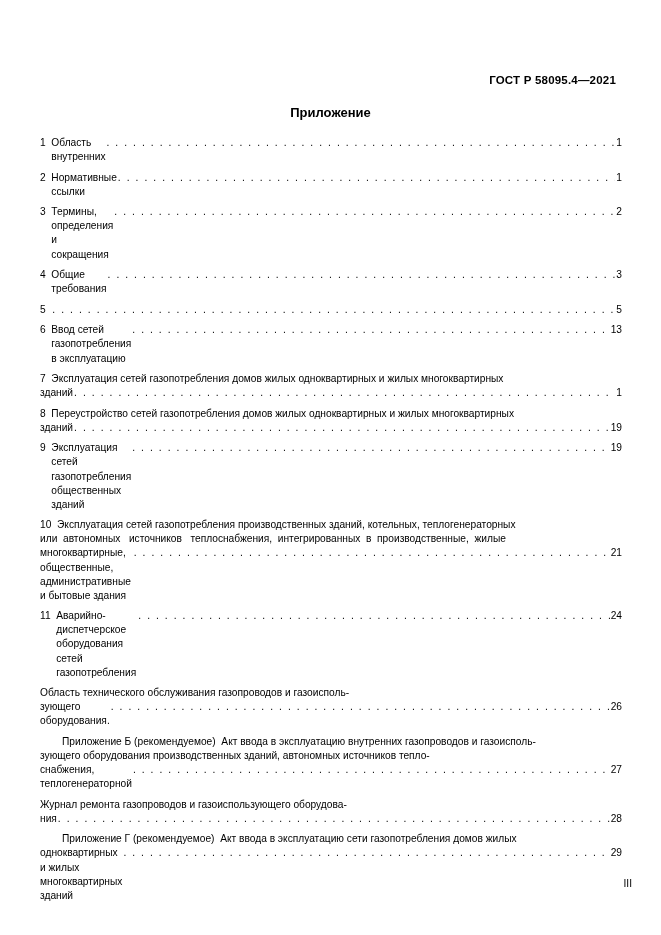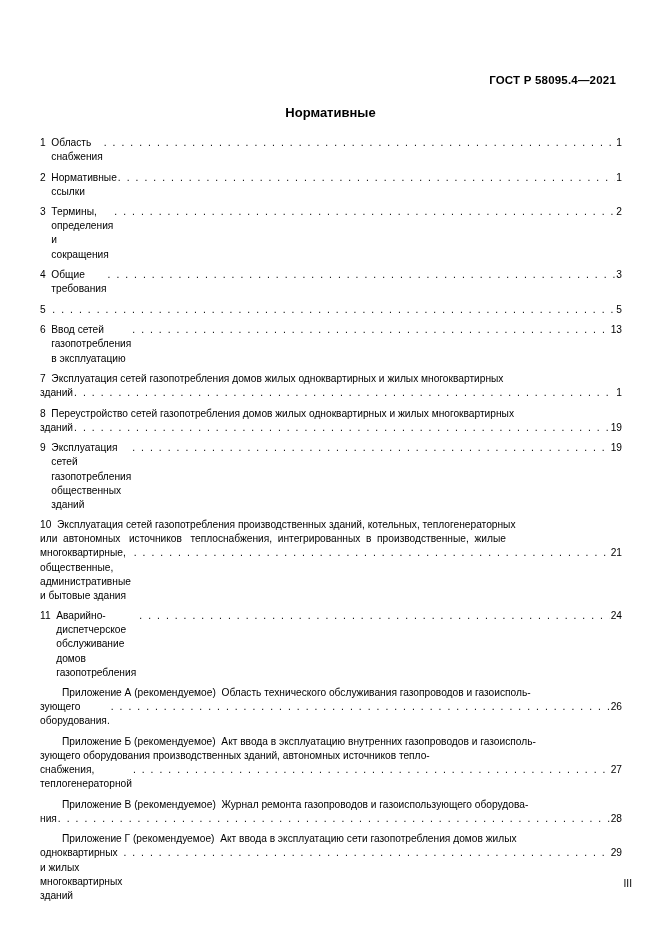--- a/index.html
+++ b/index.html
@@ -95,27 +95,27 @@
     font-size: 10.2px;
   }
 </style>
 </head>
 <body>
 
 <div class="page">
 
   <div class="doc-header">ГОСТ Р 58095.4—2021</div>
 
-  <div class="toc-title">Нормативные</div>
+  <div class="toc-title">Приложение</div>
 
   <div class="toc" id="toc-root">
       <div class="entry">
         <div class="line">
           <span class="num">1&nbsp;&nbsp;</span>
-          <span class="txt">Область снабжения</span>
+          <span class="txt">Область внутренних</span>
           <span class="dots">. . . . . . . . . . . . . . . . . . . . . . . . . . . . . . . . . . . . . . . . . . . . . . . . . . . . . . . . . . . . . . . . . . . . . . . . . . . . . . . . . . . . . . . . . . . . . . . . . . . . . . . . . . . . . . . . . . . . . . . . . . . . . . . . . . . . . . . . . . . . . . . . . . . . . . . . . . . . . . . . . . . . . . . . . . . . . . . . . . . . . . . . . . . . . . . . . . . . . . . . </span>
           <span class="pg">1</span>
         </div>
       </div>
       <div class="entry">
         <div class="line">
           <span class="num">2&nbsp;&nbsp;</span>
           <span class="txt">Нормативные ссылки</span>
           <span class="dots">. . . . . . . . . . . . . . . . . . . . . . . . . . . . . . . . . . . . . . . . . . . . . . . . . . . . . . . . . . . . . . . . . . . . . . . . . . . . . . . . . . . . . . . . . . . . . . . . . . . . . . . . . . . . . . . . . . . . . . . . . . . . . . . . . . . . . . . . . . . . . . . . . . . . . . . . . . . . . . . . . . . . . . . . . . . . . . . . . . . . . . . . . . . . . . . . . . . . . . . . </span>
           <span class="pg">1</span>
@@ -196,28 +196,27 @@
         <div class="line">
           <span class="indent">     </span>
           <span class="txt">многоквартирные, общественные, административные и бытовые здания</span>
           <span class="dots">. . . . . . . . . . . . . . . . . . . . . . . . . . . . . . . . . . . . . . . . . . . . . . . . . . . . . . . . . . . . . . . . . . . . . . . . . . . . . . . . . . . . . . . . . . . . . . . . . . . . . . . . . . . . . . . . . . . . . . . . . . . . . . . . . . . . . . . . . . . . . . . . . . . . . . . . . . . . . . . . . . . . . . . . . . . . . . . . . . . . . . . . . . . . . . . . . . . . . . . . </span>
           <span class="pg">21</span>
         </div>
       </div>
       <div class="entry">
         <div class="line">
           <span class="num">11&nbsp;&nbsp;</span>
-          <span class="txt">Аварийно-диспетчерское обслуживание домов газопотребления </span>
+          <span class="txt">Аварийно-диспетчерское оборудования сетей газопотребления </span>
           <span class="dots">. . . . . . . . . . . . . . . . . . . . . . . . . . . . . . . . . . . . . . . . . . . . . . . . . . . . . . . . . . . . . . . . . . . . . . . . . . . . . . . . . . . . . . . . . . . . . . . . . . . . . . . . . . . . . . . . . . . . . . . . . . . . . . . . . . . . . . . . . . . . . . . . . . . . . . . . . . . . . . . . . . . . . . . . . . . . . . . . . . . . . . . . . . . . . . . . . . . . . . . . </span>
           <span class="pg">24</span>
         </div>
       </div>
       <div class="entry">
         <div class="app-line">
-          <span class="app-label" style="padding-left: 22px;">Приложение А (рекомендуемое)&nbsp;&nbsp;</span>
           <span class="txt">Область технического обслуживания газопроводов и газоисполь-</span>
         </div>
         <div class="app-line">
           <span class="indent">                                        </span>
           <span class="txt">зующего оборудования. </span>
           <span class="dots">. . . . . . . . . . . . . . . . . . . . . . . . . . . . . . . . . . . . . . . . . . . . . . . . . . . . . . . . . . . . . . . . . . . . . . . . . . . . . . . . . . . . . . . . . . . . . . . . . . . . . . . . . . . . . . . . . . . . . . . . . . . . . . . . . . . . . . . . . . . . . . . . . . . . . . . . . . . . . . . . . . . . . . . . . . . . . . . . . . . . . . . . . . . . . . . . . . . . . . . . </span>
           <span class="pg">26</span>
         </div>
       </div>
       <div class="entry">
@@ -231,21 +230,20 @@
         </div>
         <div class="app-line">
           <span class="indent">                                </span>
           <span class="txt">снабжения, теплогенераторной</span>
           <span class="dots">. . . . . . . . . . . . . . . . . . . . . . . . . . . . . . . . . . . . . . . . . . . . . . . . . . . . . . . . . . . . . . . . . . . . . . . . . . . . . . . . . . . . . . . . . . . . . . . . . . . . . . . . . . . . . . . . . . . . . . . . . . . . . . . . . . . . . . . . . . . . . . . . . . . . . . . . . . . . . . . . . . . . . . . . . . . . . . . . . . . . . . . . . . . . . . . . . . . . . . . . </span>
           <span class="pg">27</span>
         </div>
       </div>
       <div class="entry">
         <div class="app-line">
-          <span class="app-label" style="padding-left: 22px;">Приложение В (рекомендуемое)&nbsp;&nbsp;</span>
           <span class="txt">Журнал ремонта газопроводов и газоиспользующего оборудова-</span>
         </div>
         <div class="app-line">
           <span class="indent">                                        </span>
           <span class="txt">ния </span>
           <span class="dots">. . . . . . . . . . . . . . . . . . . . . . . . . . . . . . . . . . . . . . . . . . . . . . . . . . . . . . . . . . . . . . . . . . . . . . . . . . . . . . . . . . . . . . . . . . . . . . . . . . . . . . . . . . . . . . . . . . . . . . . . . . . . . . . . . . . . . . . . . . . . . . . . . . . . . . . . . . . . . . . . . . . . . . . . . . . . . . . . . . . . . . . . . . . . . . . . . . . . . . . . </span>
           <span class="pg">28</span>
         </div>
       </div>
       <div class="entry">

